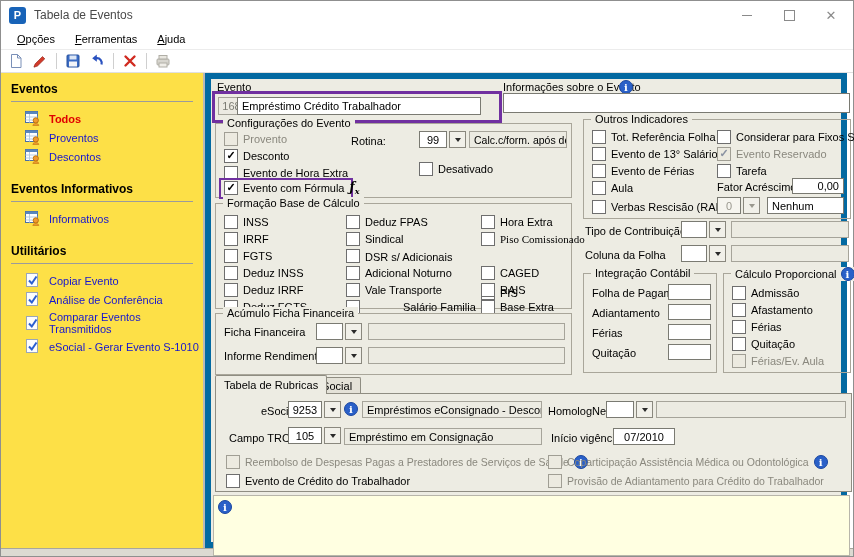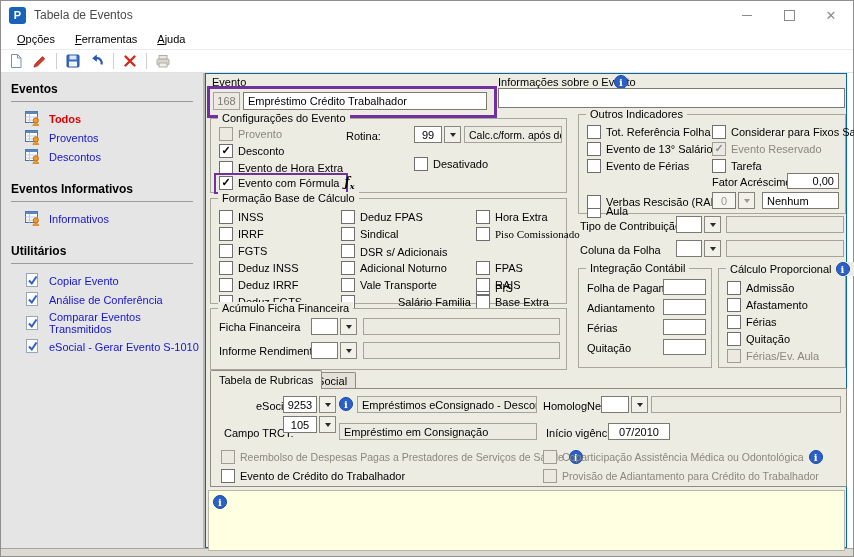--- a/index.html
+++ b/index.html
@@ -19,28 +19,28 @@
   .menu-item{display:inline-block;padding:2px 8px;}
   .menu-item::first-letter{text-decoration:underline;}
   
   .toolbar{height:22px;display:flex;align-items:center;padding-left:4px;gap:2px;flex:none;border-bottom:1px solid #e0e0e0;}
   .tbtn{width:22px;height:20px;display:flex;align-items:center;justify-content:center;}
   .tsep{width:1px;height:16px;background:#cfcfcf;margin:0 3px;}
   
   .main{flex:1;display:flex;background:#fff;min-height:0;}
   .statusbar{height:7px;background:#dcdad2;border-top:1px solid #a8a69c;flex:none;}
   
-  .sidebar{width:204px;flex:none;background:#e5e5e5;border-right:2px solid #b8b8b8;box-sizing:border-box;padding-top:9px;}
+  .sidebar{width:204px;flex:none;background:#fde047;border-right:2px solid #b8b8b8;box-sizing:border-box;padding-top:9px;}
   .sb-head{font-weight:bold;font-size:12px;margin:0 10px;padding-bottom:5px;border-bottom:1px solid #9b9b9b;}
   .sb-items{margin:7px 0 16px 0;}
   .sb-item{display:flex;align-items:center;gap:9px;padding:2px 0 2px 24px;color:#1515D0;}
   .sb-item.active{color:#E00000;font-weight:bold;}
   .sb-item .sicon{flex:none;display:flex;}
   
-  .panel{flex:1;position:relative;background:#EDECE3;margin-right:6px;border:1px solid #0369a1;box-sizing:border-box;padding-left:19px;}
+  .panel{flex:1;position:relative;background:#EDECE3;margin-right:6px;border:6px solid #0369a1;box-sizing:border-box;padding-left:19px;}
   .abs{position:absolute;}
   .lbl{position:absolute;white-space:nowrap;}
   .group{position:absolute;border:1px solid #a9a69a;}
   .gtitle{position:absolute;top:-7px;left:7px;background:#EDECE3;padding:0 4px;white-space:nowrap;}
   .wfield{position:absolute;background:#fff;border:1px solid #7a7a72;box-sizing:border-box;padding:1px 4px;display:flex;align-items:center;overflow:hidden;white-space:nowrap;}
   .rofield{position:absolute;background:#ECEBE2;border:1px solid #a6a49a;box-sizing:border-box;padding:1px 4px;display:flex;align-items:center;overflow:hidden;white-space:nowrap;}
   .codebox{position:absolute;background:#eceae2;border:1px solid #a6a49a;box-sizing:border-box;display:flex;align-items:center;justify-content:center;color:#7b7b73;}
   
   .cb{position:absolute;display:flex;align-items:center;gap:5px;white-space:nowrap;}
   .cb .box{width:12px;height:12px;background:#fff;border:1px solid #6e6e6e;box-sizing:content-box;flex:none;display:flex;align-items:center;justify-content:center;}
@@ -237,21 +237,21 @@
           <span>eSocial - Gerar Evento S-1010</span>
         </div>
       </div>
     </div>
 
     <div class="panel">
 
       <div class="lbl" style="left:6px;top:2px;">Evento</div>
       <div class="abs hl" style="left:1px;top:12px;width:284px;height:26px;background:#EDECE3;">
         <div class="codebox" style="left:3px;top:3px;width:27px;height:18px;">168</div>
-        <div class="wfield" style="left:33px;top:3px;width:244px;height:18px;">Empréstimo Crédito Trabalhador</div>
+        <div class="wfield" style="left:22px;top:3px;width:244px;height:18px;">Empréstimo Crédito Trabalhador</div>
       </div>
       <div class="lbl" style="left:292px;top:2px;">Informações sobre o Evento</div>
       <span class="info abs" style="left:408px;top:1px;"></span>
       <div class="wfield" style="left:292px;top:14px;width:347px;height:20px;"></div>
 
       <div class="group" style="left:4px;top:44px;width:355px;height:73px;">
         <div class="gtitle">Configurações do Evento</div>
         <div class="cb disabled" style="left:8px;top:8px;">
           <span class="box"></span>
             <span>Provento</span>
@@ -339,21 +339,21 @@
         <div class="cb" style="left:265px;top:28px;font-family:Liberation Serif, serif;">
             <span class="box"></span>
             <span>Piso Comissionado</span>
           </div>
         <div class="cb" style="left:265px;top:45px;margin-top:37px;">
             <span class="box"></span>
             <span>PIS</span>
           </div>
         <div class="cb" style="left:265px;top:62px;">
             <span class="box"></span>
-            <span>FPAS</span>
+            <span>CAGED</span>
           </div>
         <div class="cb" style="left:265px;top:79px;">
             <span class="box"></span>
             <span>RAIS</span>
           </div>
         <div class="cb" style="left:265px;top:86px;margin-top:10px;">
             <span class="box"></span>
             <span>Base Extra</span>
           </div>
       </div>
@@ -381,21 +381,21 @@
             <span>Tot. Referência Folha</span>
           </div>
         <div class="cb" style="left:8px;top:27px;align-items:center;">
             <span class="box"></span>
             <span>Evento de 13° Salário</span>
           </div>
         <div class="cb" style="left:8px;top:44px;">
             <span class="box"></span>
             <span>Evento de Férias</span>
           </div>
-        <div class="cb" style="left:8px;top:61px;margin-top:28px;">
+        <div class="cb" style="left:8px;top:61px;">
             <span class="box"></span>
             <span>Aula</span>
           </div>
         <div class="cb" style="left:8px;top:80px;">
             <span class="box"></span>
             <span>Verbas Rescisão (RAIS)</span>
           </div>
         <div class="cb" style="left:133px;top:10px;">
             <span class="box"></span>
             <span>Considerar para Fixos Salariais</span>
@@ -480,21 +480,21 @@
         <span class="info abs" style="left:128px;top:8px;"></span>
         <div class="rofield" style="left:146px;top:7px;width:180px;height:17px;">Empréstimos eConsignado - Desconto</div>
         <div class="lbl" style="left:332px;top:11px;">HomologNet:</div>
         <div class="combo" style="left:390px;top:7px;">
           <span class="val" style="width:28px;"></span>
             <span class="btn"></span>
         </div>
         <div class="rofield" style="left:440px;top:7px;width:190px;height:17px;"></div>
 
         <div class="lbl" style="left:13px;top:38px;">Campo TRCT:</div>
-        <div class="combo" style="left:72px;top:27px;text-align:right;">
+        <div class="combo" style="left:72px;top:33px;text-align:right;">
           <span class="val" style="width:34px;">105</span>
             <span class="btn"></span>
         </div>
         <div class="rofield" style="left:128px;top:34px;width:198px;height:17px;">Empréstimo em Consignação</div>
         <div class="lbl" style="left:335px;top:38px;">Início vigência:</div>
         <div class="wfield" style="left:397px;top:34px;width:62px;height:17px;justify-content:center;">07/2010</div>
 
         <div class="cb disabled" style="left:10px;top:61px;font-size:10.5px;">
           <span class="box"></span>
             <span>Reembolso de Despesas Pagas a Prestadores de Serviços de Saúde</span>

